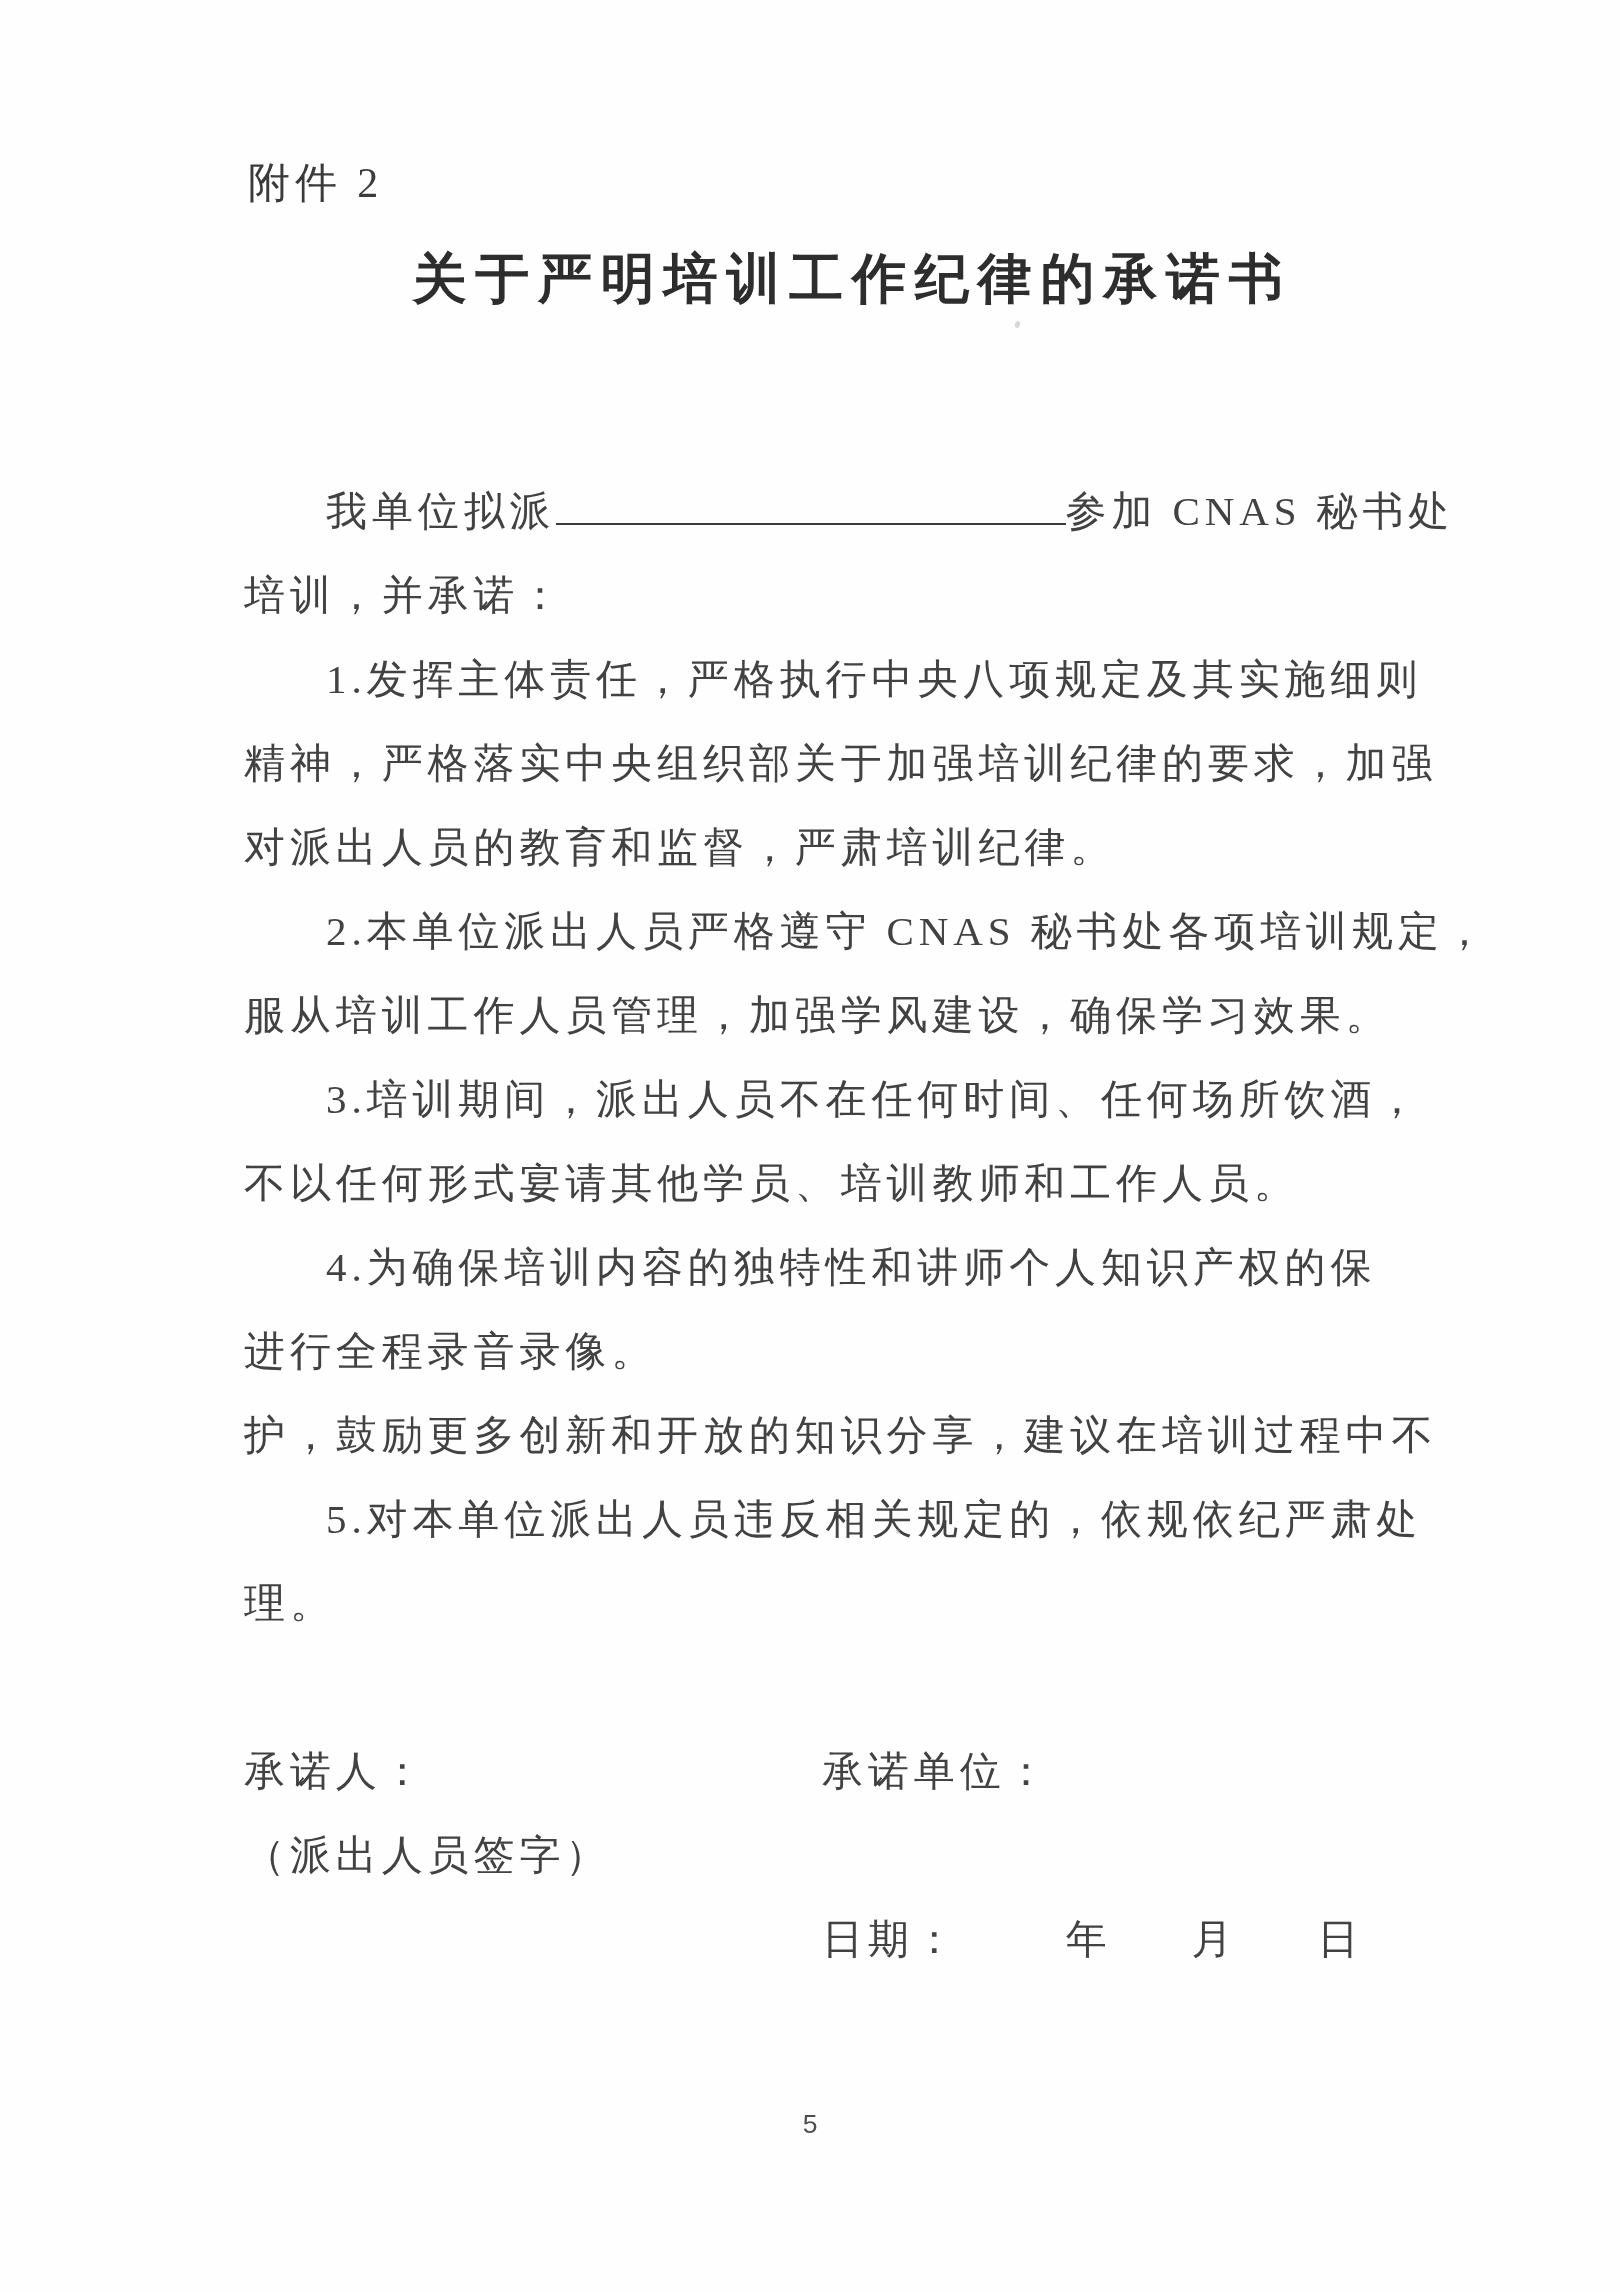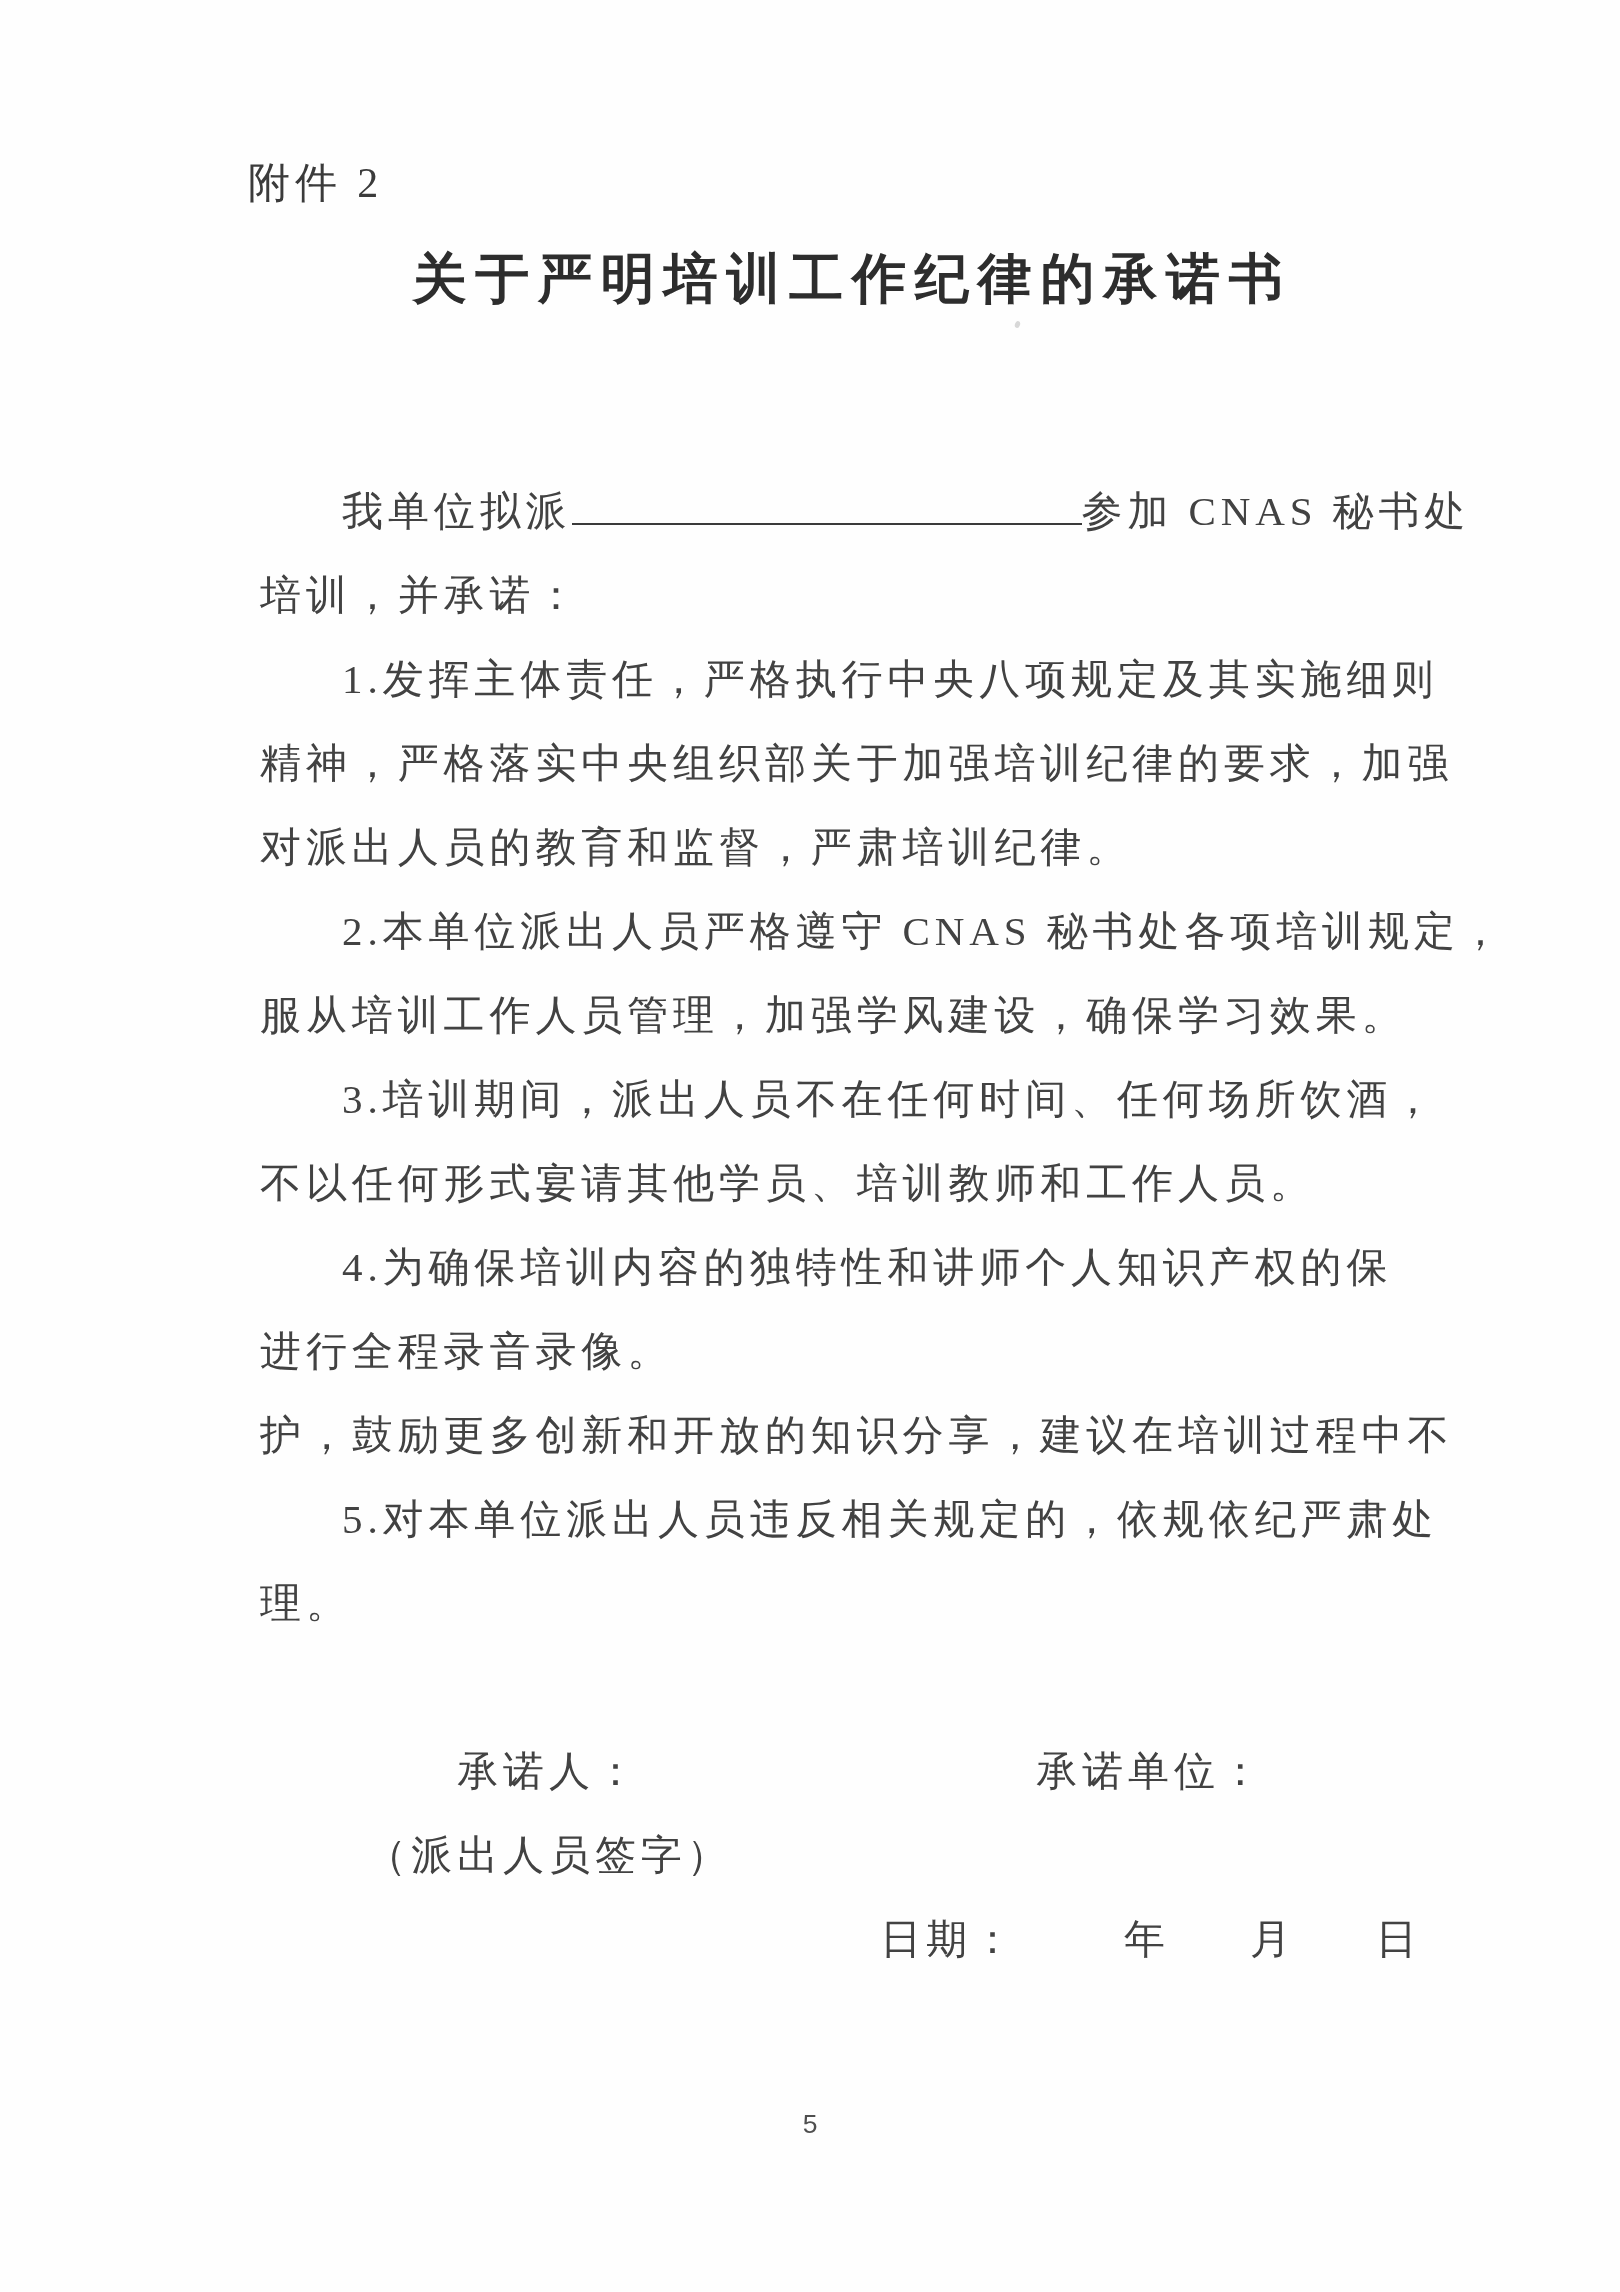--- a/index.html
+++ b/index.html
@@ -13,36 +13,36 @@
   .attachment{
     position:absolute;left:248px;top:155px;
     font-size:42px;letter-spacing:4.9px;color:#3b3b3b;font-family:Liberation Serif, serif;
   }
   .doc-title{
     position:absolute;left:0;top:243px;width:100%;
     text-align:center;font-size:54px;font-weight:bold;
     letter-spacing:8.8px;color:#2d2d2d;margin-left:42px;
   }
   .body-block{
-    position:absolute;left:260px;top:469px;width:1204px;
+    position:absolute;left:244px;top:469px;width:1204px;
   }
   .bline{
     height:84px;line-height:84px;font-size:41px;
     letter-spacing:4.9px;white-space:nowrap;color:#424242;
   }
   .indent{padding-left:82px;}
   .blank{
     display:inline-block;height:4.9px;
     border-bottom:2.9px solid #3a3a3a;
     vertical-align:baseline;
   }
   .blank-1{width:510px;}
   .blank-2{width:1051px;}
   .spacer{height:84px;}
-  .sig-row{display:flex;text-align:center;}
+  .sig-row{display:flex;}
   .sig-left{width:578px;flex:0 0 578px;}
   .sig-right{flex:1;}
   .y-gap{margin-left:106px;}
   .md-gap{margin-left:80px;}
   .page-num{
     position:absolute;left:0;top:2109px;width:100%;
     text-align:center;font-size:26.5px;color:#4f4f4f;
     font-family:"Liberation Sans","DejaVu Sans",sans-serif;
     letter-spacing:0;
   }

